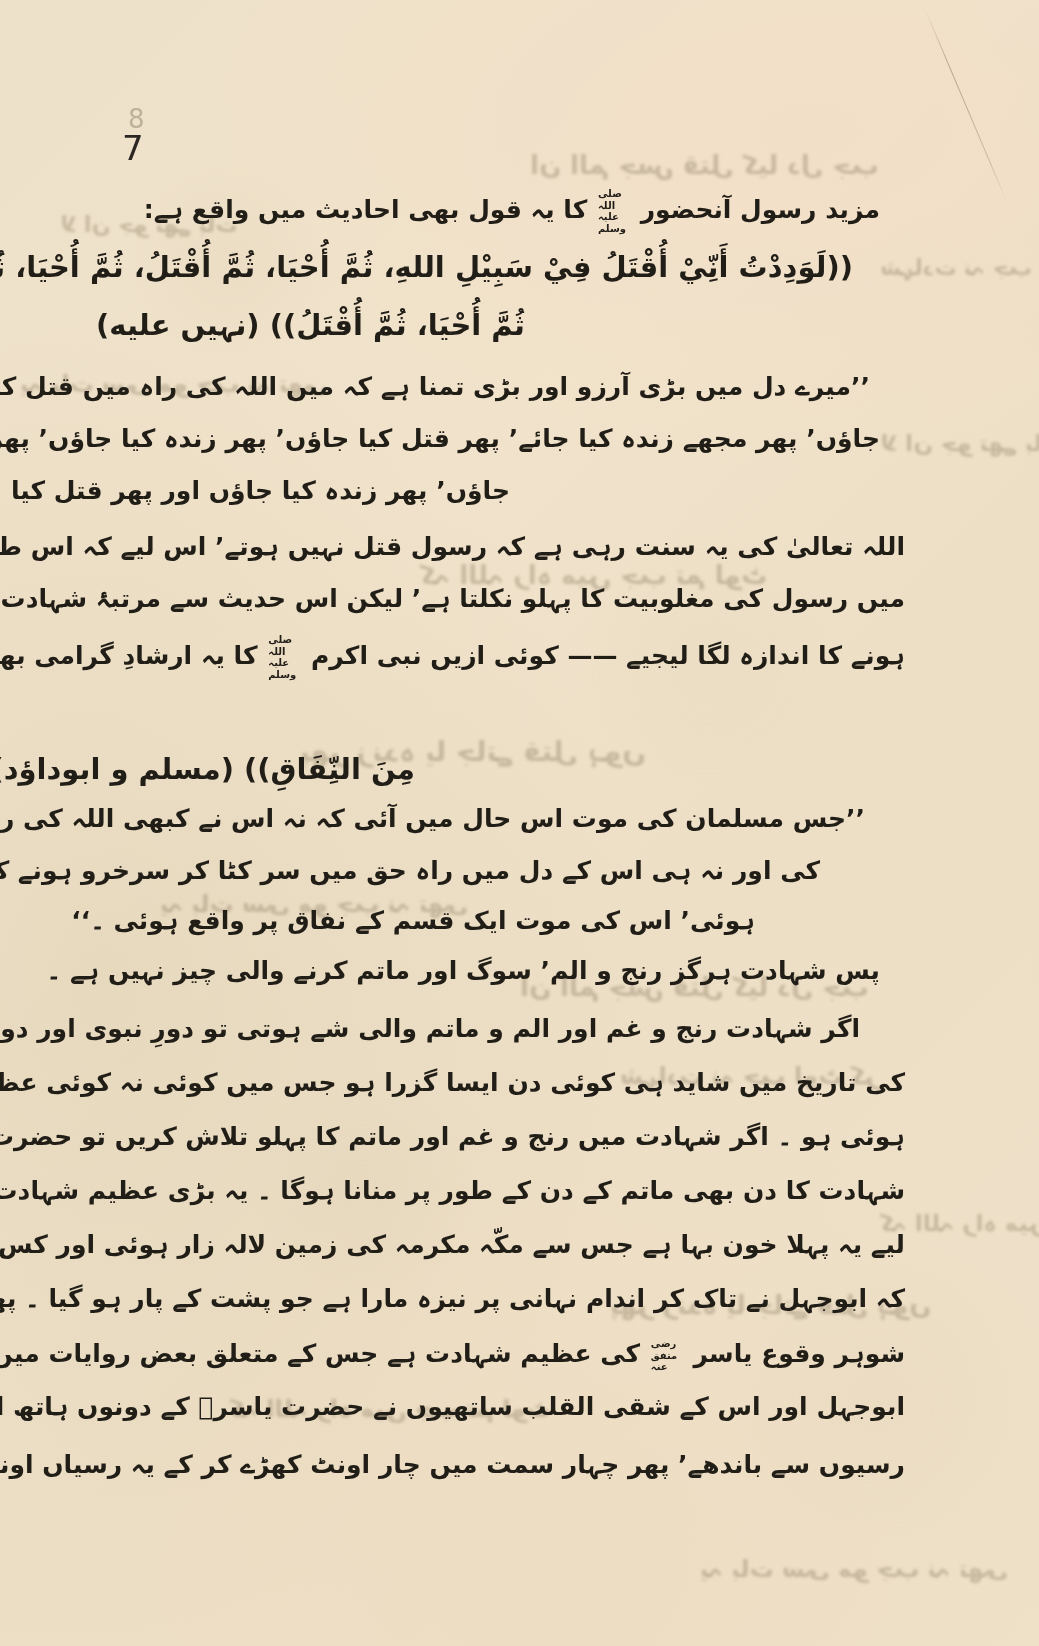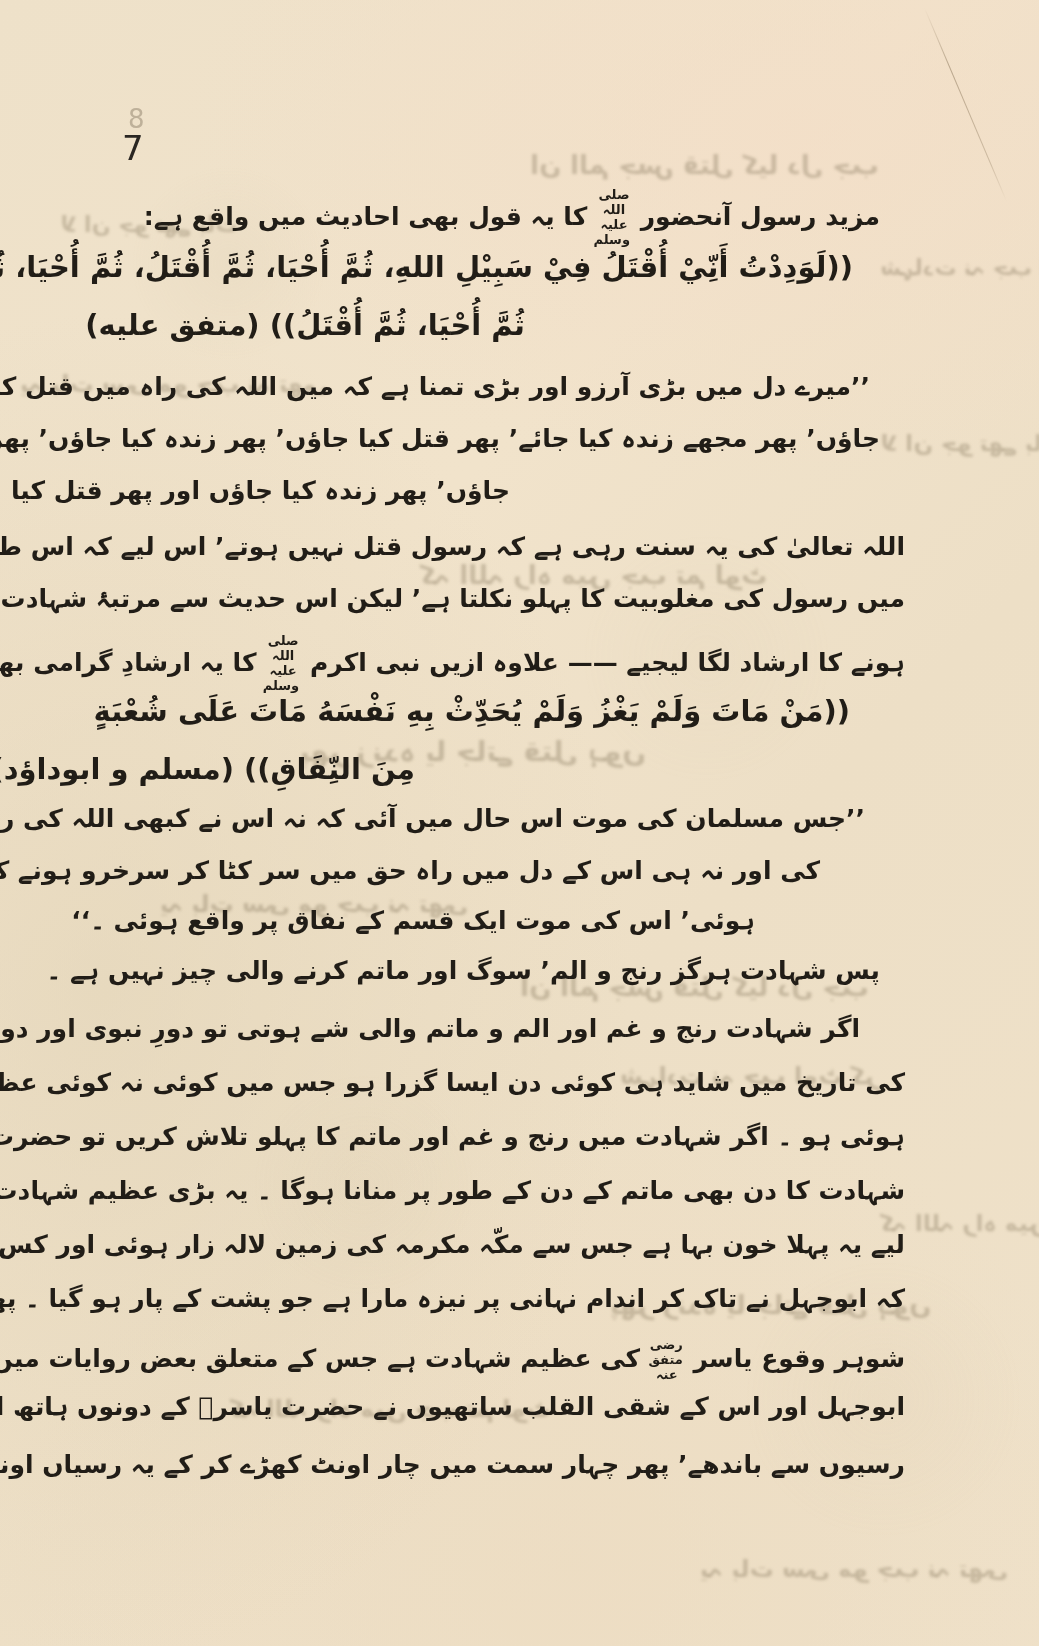--- a/index.html
+++ b/index.html
@@ -24,21 +24,21 @@
           transform:rotate(-23deg);transform-origin:top center;}
   .pagenum{position:absolute;left:122px;top:128px;font-size:34px;color:#2a2622;
            font-family:"DejaVu Sans",sans-serif;direction:ltr;}
   .pagenum-ghost{position:absolute;left:128px;top:104px;font-size:26px;color:rgba(130,118,95,.45);
            filter:blur(.6px);direction:ltr;}
   .textcol{position:absolute;left:112px;top:0;width:793px;height:1646px;direction:rtl;}
   .ln{position:absolute;white-space:nowrap;direction:rtl;color:#211d17;
       font-family:"DejaVu Sans",sans-serif;font-weight:bold;}
   .urdu{font-size:25px;letter-spacing:-0.5px;}
   .arabic{font-size:29px;letter-spacing:0;}
-  .hon{display:inline-block;width:32px;font-size:13px;line-height:1.15;text-align:center;
+  .hon{display:inline-block;width:32px;font-size:10px;line-height:1.15;text-align:left;
        vertical-align:middle;white-space:normal;margin:0 2px;}
   .ghost{position:absolute;white-space:nowrap;direction:rtl;font-weight:bold;
          color:rgba(122,109,83,.34);filter:blur(1.5px);transform:scaleX(-1);
          pointer-events:none;font-family:"DejaVu Sans",sans-serif;}
 </style>
 </head>
 <body>
 
 <div class="scan">
   <div class="mottle"></div>
@@ -66,35 +66,34 @@
 
   <div class="textcol">
 
     <div class="ln urdu" style="top:188px;right:25px">
       <span>مزید رسول آنحضور</span>
       <span class="hon">صلی اللہ علیہ وسلم</span>
       <span>کا یہ قول بھی احادیث میں واقع ہے:</span>
     </div>
 
     <div class="ln arabic" style="top:250px;right:52px">((لَوَدِدْتُ أَنِّيْ أُقْتَلُ فِيْ سَبِيْلِ اللهِ، ثُمَّ أُحْيَا، ثُمَّ أُقْتَلُ، ثُمَّ أُحْيَا، ثُمَّ أُقْتَلُ،</div>
-    <div class="ln arabic" style="top:308px;right:380px">ثُمَّ أُحْيَا، ثُمَّ أُقْتَلُ)) (متفق عليه)</div>
+    <div class="ln arabic" style="top:308px;right:380px">ثُمَّ أُحْيَا، ثُمَّ أُقْتَلُ)) (نہیں عليه)</div>
 
     <div class="ln urdu" style="top:372px;right:35px">’’میرے دل میں بڑی آرزو اور بڑی تمنا ہے کہ میں اللہ کی راہ میں قتل کر دیا</div>
     <div class="ln urdu" style="top:424px;right:25px">جاؤں’ پھر مجھے زندہ کیا جائے’ پھر قتل کیا جاؤں’ پھر زندہ کیا جاؤں’ پھر قتل کیا</div>
     <div class="ln urdu" style="top:476px;right:395px">جاؤں’ پھر زندہ کیا جاؤں اور پھر قتل کیا جاؤں ۔‘‘</div>
 
     <div class="ln urdu" style="top:532px;right:0">اللہ تعالیٰ کی یہ سنت رہی ہے کہ رسول قتل نہیں ہوتے’ اس لیے کہ اس طرح عالمِ ظاہری</div>
     <div class="ln urdu" style="top:584px;right:0">میں رسول کی مغلوبیت کا پہلو نکلتا ہے’ لیکن اس حدیث سے مرتبۂ شہادت کے رفیع و مہتم بالشان</div>
     <div class="ln urdu" style="top:634px;right:0">
-      <span>ہونے کا ارشاد لگا لیجیے —— علاوہ ازیں نبی اکرم</span>
+      <span>ہونے کا اندازہ لگا لیجیے —— کوئی ازیں نبی اکرم</span>
       <span class="hon">صلی اللہ علیہ وسلم</span>
       <span>کا یہ ارشادِ گرامی بھی ملاحظہ کیجیے:</span>
     </div>
 
-    <div class="ln arabic" style="top:694px;right:55px">((مَنْ مَاتَ وَلَمْ يَغْزُ وَلَمْ يُحَدِّثْ بِهِ نَفْسَهُ مَاتَ عَلَى شُعْبَةٍ</div>
     <div class="ln arabic" style="top:752px;right:490px">مِنَ النِّفَاقِ)) (مسلم و ابوداؤد)</div>
 
     <div class="ln urdu" style="top:804px;right:40px">’’جس مسلمان کی موت اس حال میں آئی کہ نہ اس نے کبھی اللہ کی راہ میں جنگ</div>
     <div class="ln urdu" style="top:856px;right:85px">کی اور نہ ہی اس کے دل میں راہ حق میں سر کٹا کر سرخرو ہونے کی تمنا و آرزو پیدا</div>
     <div class="ln urdu" style="top:956px;right:25px">پس شہادت ہرگز رنج و الم’ سوگ اور ماتم کرنے والی چیز نہیں ہے ۔</div>
 
     <div class="ln urdu" style="top:906px;right:150px">ہوئی’ اس کی موت ایک قسم کے نفاق پر واقع ہوئی ۔‘‘</div>
 
     <div class="ln urdu" style="top:1014px;right:45px">اگر شہادت رنج و غم اور الم و ماتم والی شے ہوتی تو دورِ نبوی اور دورِ خلافتِ راشدہ</div>
     <div class="ln urdu" style="top:1068px;right:0">کی تاریخ میں شاید ہی کوئی دن ایسا گزرا ہو جس میں کوئی نہ کوئی عظیم شہادت وقوع پذیر نہ</div>

